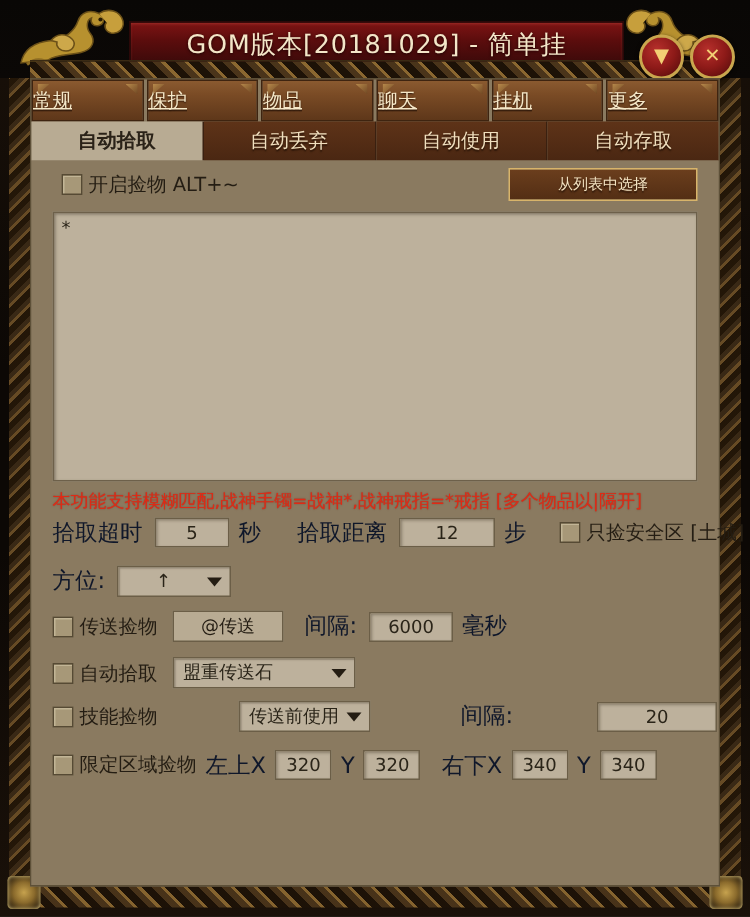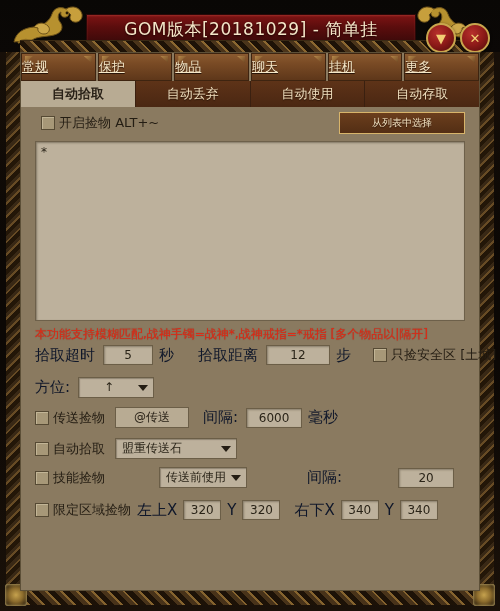--- a/index.html
+++ b/index.html
@@ -407,21 +407,21 @@
       <div class="row" style="left:14px;top:360px;gap:48px;">
         <label class="chk">
           <span class="box"></span>
           <span>技能捡物</span>
         </label>
         <div class="sel" style="width:88px;margin-left:6px;">
           <span>传送前使用</span>
           <span class="arr"></span>
         </div>
         <span class="lbl" style="margin-left:12px;">间隔:</span>
-        <div class="inp" style="width:56px;margin-left:8px;">20</div>
+        <div class="inp" style="width:80px;margin-left:8px;">20</div>
         <span class="lbl" style="margin-left:8px;">秒</span>
       </div>
 
       <div class="row" style="left:14px;top:393px;">
         <label class="chk">
           <span class="box"></span>
           <span>限定区域捡物</span>
         </label>
         <span class="lbl" style="margin-left:6px;">左上X</span>
         <div class="inp" style="width:38px;margin-left:6px;">320</div>

